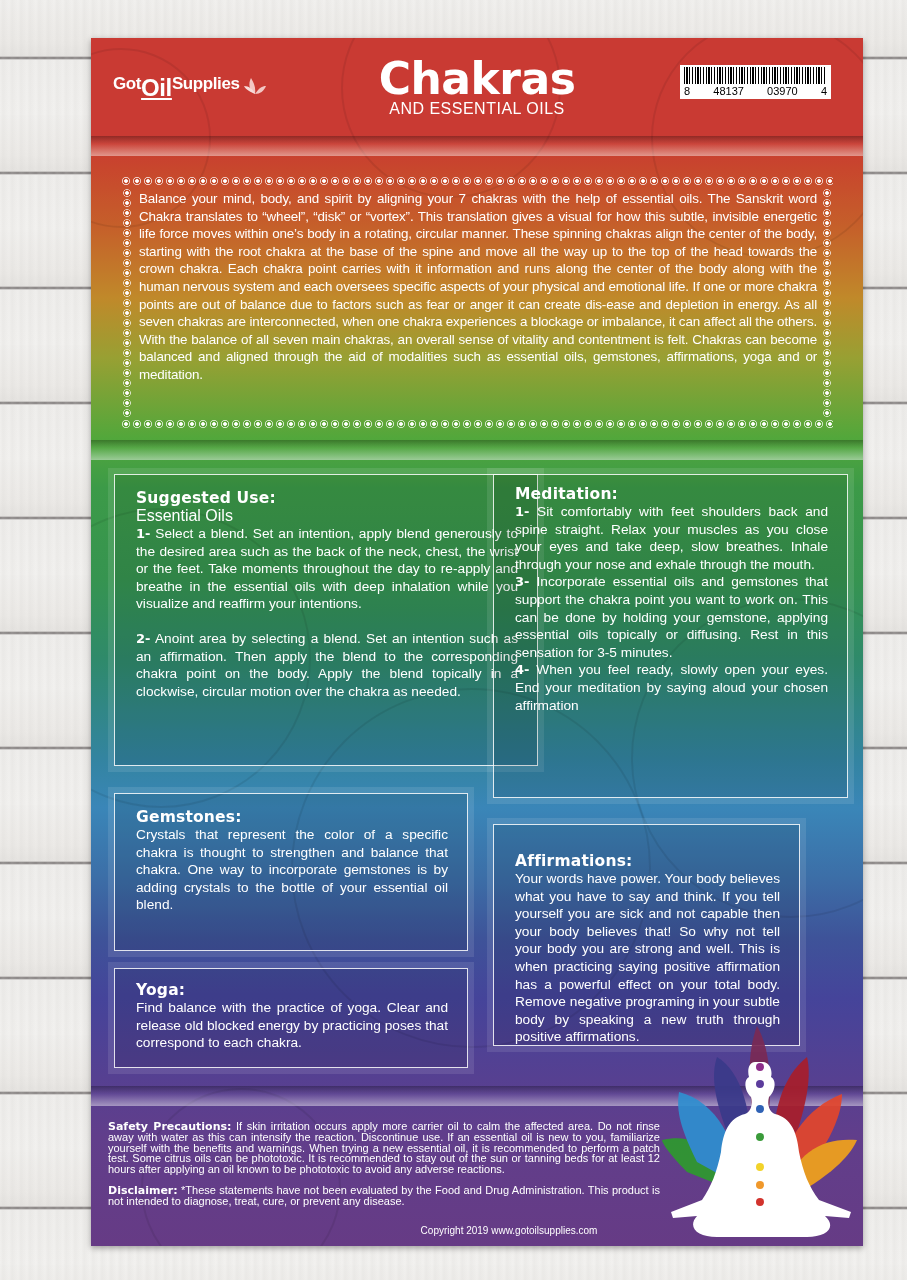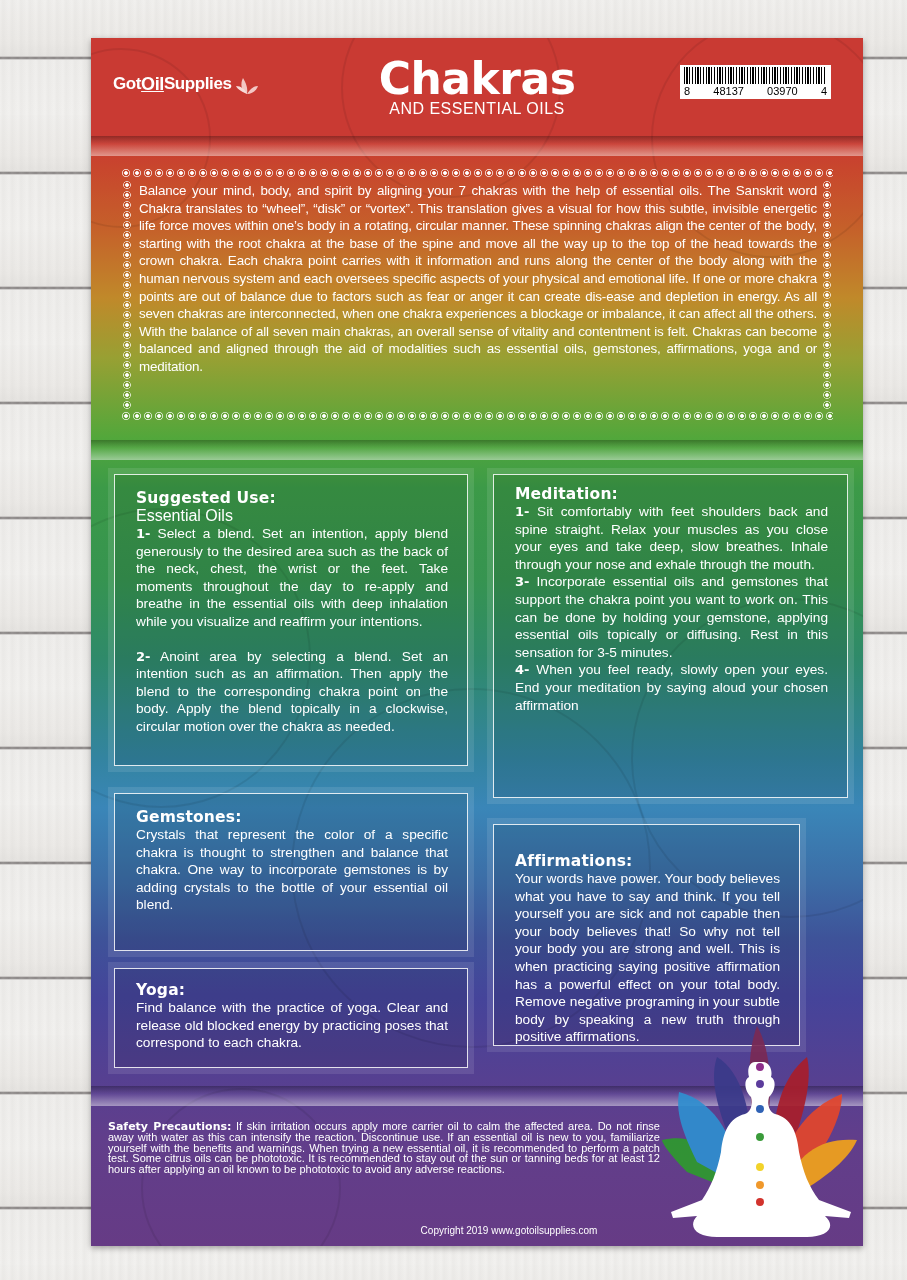--- a/index.html
+++ b/index.html
@@ -50,21 +50,21 @@
     pointer-events: none;
   }
   
   .header { position: absolute; left: 0; top: 0; width: 772px; height: 100px; }
   .logo {
     position: absolute; left: 22px; top: 36px;
     font-family: "Liberation Sans", sans-serif; font-weight: bold;
     color: #fff; font-size: 17px; letter-spacing: -0.4px;
     display: flex; align-items: flex-start;
   }
-  .logo .big { font-size: 18px; text-decoration: underline; }
+  .logo .big { font-size: 24px; text-decoration: underline; }
   .logo-leaf { margin-left: 3px; width: 24px; height: 24px; }
   .title-wrap { position: absolute; left: 0; width: 772px; top: 18px; text-align: center; color: #fff; }
   .title {
     font-family: "DejaVu Sans", sans-serif; font-weight: bold;
     font-size: 44px; line-height: 46px; letter-spacing: -0.5px;
   }
   .subtitle { font-size: 16px; letter-spacing: 0.5px; margin-top: -2px; }
   .barcode {
     position: absolute; left: 589px; top: 27px; width: 151px; height: 34px;
     background: #fff; padding: 2px 4px 0 4px;
@@ -79,21 +79,21 @@
     display: flex; justify-content: space-between;
     font-size: 11px; color: #000; line-height: 12px; margin-top: 1px;
   }
   
   .divider {
     position: absolute; left: 0; width: 772px; height: 20px;
     background: linear-gradient(180deg, rgba(0,0,0,0.28) 0%, rgba(255,255,255,0.05) 40%, rgba(255,255,255,0.45) 100%);
   }
   
   .intro {
-    position: absolute; left: 30px; top: 128px; width: 712px; height: 257px;
+    position: absolute; left: 30px; top: 136px; width: 712px; height: 257px;
     border: 0;
     text-decoration: underline;
   }
   .lace-top, .lace-bottom {
     position: absolute; left: 0; width: 100%; height: 14px;
     background:
       radial-gradient(circle at 5px 7px, #fff 1.5px, transparent 2.2px) 0 0/11px 14px,
       radial-gradient(circle at 5px 7px, transparent 3.2px, rgba(255,255,255,0.85) 3.6px, transparent 4.4px) 0 0/11px 14px;
   }
   .lace-top { top: 0; }
@@ -188,21 +188,21 @@
   <div class="intro">
     <div class="lace-top"></div>
     <div class="lace-left"></div>
     <div class="lace-right"></div>
     <div class="lace-bottom"></div>
     <p class="intro-text">Balance your mind, body, and spirit by aligning your 7 chakras with the help of essential oils. The Sanskrit word Chakra translates to “wheel”, “disk” or “vortex”. This translation gives a visual for how this subtle, invisible energetic life force moves within one’s body in a rotating, circular manner. These spinning chakras align the center of the body, starting with the root chakra at the base of the spine and move all the way up to the top of the head towards the crown chakra. Each chakra point carries with it information and runs along the center of the body along with the human nervous system and each oversees specific aspects of your physical and emotional life. If one or more chakra points are out of balance due to factors such as fear or anger it can create dis-ease and depletion in energy. As all seven chakras are interconnected, when one chakra experiences a blockage or imbalance, it can affect all the others. With the balance of all seven main chakras, an overall sense of vitality and contentment is felt. Chakras can become balanced and aligned through the aid of modalities such as essential oils, gemstones, affirmations, yoga and or meditation.</p>
   </div>
 
   <div class="divider" style="top:402px;"></div>
 
-  <div class="box" style="left:23px;top:436px;width:354px;height:292px;">
+  <div class="box" style="left:23px;top:436px;width:424px;height:292px;">
     <h2>Suggested Use:</h2>
     <h3>Essential Oils</h3>
     <p><b>1-</b><span> Select a blend. Set an intention, apply blend generously to the desired area such as the back of the neck, chest, the wrist or the feet. Take moments throughout the day to re-apply and breathe in the essential oils with deep inhalation while you visualize and reaffirm your intentions.</span></p>
     <div class="gap"></div>
     <p><b>2-</b><span> Anoint area by selecting a blend. Set an intention such as an affirmation. Then apply the blend to the corresponding chakra point on the body. Apply the blend topically in a clockwise, circular motion over the chakra as needed.</span></p>
   </div>
 
   <div class="box" style="left:402px;top:436px;width:355px;height:324px;padding-top:10px;">
     <h2>Meditation:</h2>
     <p><b>1-</b><span> Sit comfortably with feet shoulders back and spine straight. Relax your muscles as you close your eyes and take deep, slow breathes. Inhale through your nose and exhale through the mouth.</span></p>
@@ -221,20 +221,21 @@
   </div>
 
   <div class="box" style="left:23px;top:930px;width:354px;height:100px;padding-top:12px;">
     <h2>Yoga:</h2>
     <p>Find balance with the practice of yoga. Clear and release old blocked energy by practicing poses that correspond to each chakra.</p>
   </div>
 
   <div class="divider" style="top:1048px;"></div>
 
   <p class="fine" style="top:1083px;"><b>Safety Precautions:</b><span> If skin irritation occurs apply more carrier oil to calm the affected area. Do not rinse away with water as this can intensify the reaction. Discontinue use. If an essential oil is new to you, familiarize yourself with the benefits and warnings. When trying a new essential oil, it is recommended to perform a patch test. Some citrus oils can be phototoxic. It is recommended to stay out of the sun or tanning beds for at least 12 hours after applying an oil known to be phototoxic to avoid any adverse reactions.</span></p>
+  <p class="fine" style="top:1147px;"><b>Disclaimer:</b><span> *These statements have not been evaluated by the Food and Drug Administration. This product is not intended to diagnose, treat, cure, or prevent any disease.</span></p>
   <div class="copyright">Copyright 2019 www.gotoilsupplies.com</div>
 
   <svg class="yoga-art" viewBox="0 0 206 224">
     <g opacity="0.92">
       <path d="M30 150 C10 130 5 120 5 118 C40 110 65 130 80 170 Z" fill="#2e9a2e"></path>
       <path d="M40 140 C20 100 20 85 22 70 C60 80 80 120 85 165 Z" fill="#2f8fd0"></path>
       <path d="M70 110 C55 70 55 50 60 35 C85 50 95 90 95 140 Z" fill="#3a3a8a"></path>
       <path d="M100 110 C90 70 90 30 100 4 C115 30 115 70 110 110 Z" fill="#7a2a55"></path>
       <path d="M115 140 C115 90 125 55 150 35 C155 55 150 90 125 150 Z" fill="#a81e2b"></path>
       <path d="M120 165 C125 120 150 85 185 72 C185 95 170 130 130 170 Z" fill="#e3462c"></path>

